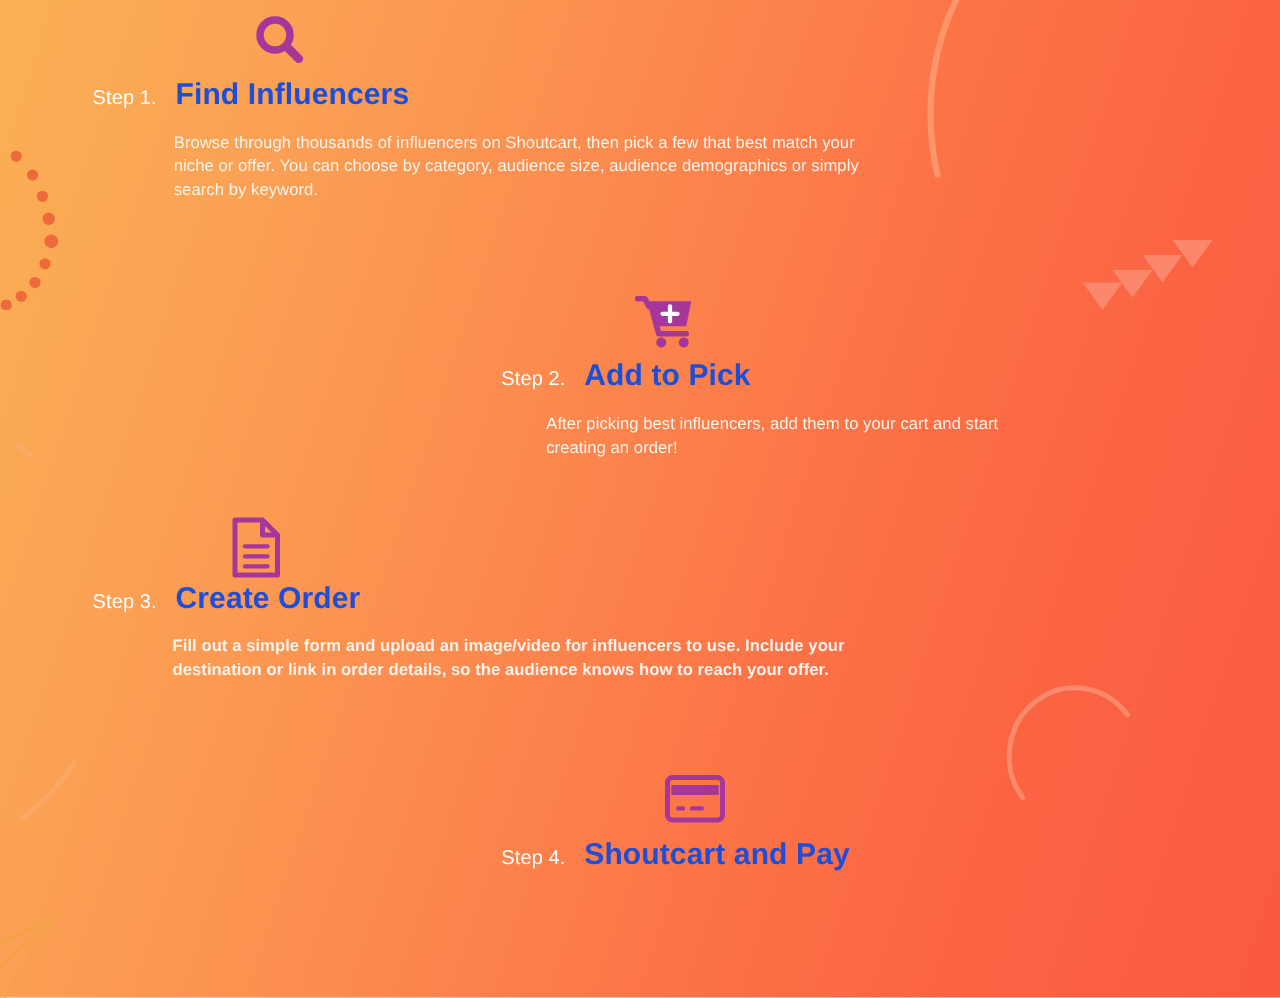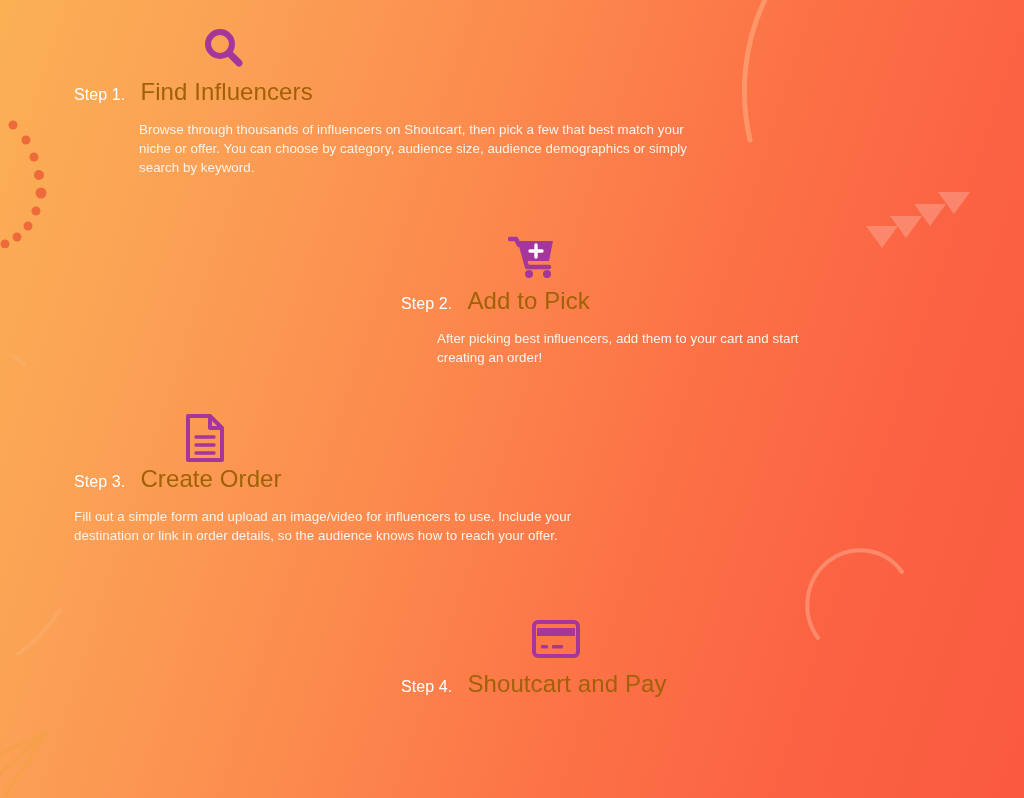--- a/index.html
+++ b/index.html
@@ -31,45 +31,45 @@
   }
   .step-num {
     font-size:16px;
     font-weight:400;
     color:#ffffff;
     letter-spacing:.1px;
     line-height:1;
   }
   .step-title {
     font-size:24px;
-    font-weight:400;
-    color:#a16207;
+    font-weight:700;
+    color:#1d4ed8;
     letter-spacing:.1px;
     line-height:1;
   }
   .step-desc {
     font-size:13.3px;
     font-weight:400;
     color:#fdf2ea;
     line-height:1.43;
     letter-spacing:.05px;
   }
 
   
-  #step-1 { left:74px;  top:80px;  }
+  #step-1 { left:74px;  top:64px;  }
   #step-1 .step-icon { left:127px; top:-54px; }
   #step-1 .step-desc { margin-top:16px; margin-left:65px; width:575px; }
 
   #step-2 { left:401px; top:289px; }
   #step-2 .step-icon { left:107px; top:-54px; }
   #step-2 .step-desc { margin-top:16px; margin-left:36px; width:400px; }
 
   #step-3 { left:74px;  top:467px; }
   #step-3 .step-icon { left:110px; top:-54px; }
-  #step-3 .step-desc { margin-top:16px; width:560px; }
+  #step-3 .step-desc { margin-top:16px; margin-left:64px; width:560px;font-weight:bold; }
 
   #step-4 { left:401px; top:672px; }
   #step-4 .step-icon { left:130px; top:-54px; }
   #step-4 .step-desc { margin-top:16px; margin-left:64px; width:380px; }
 </style>
 </head>
 <body>
 
 <div class="decor">
 

